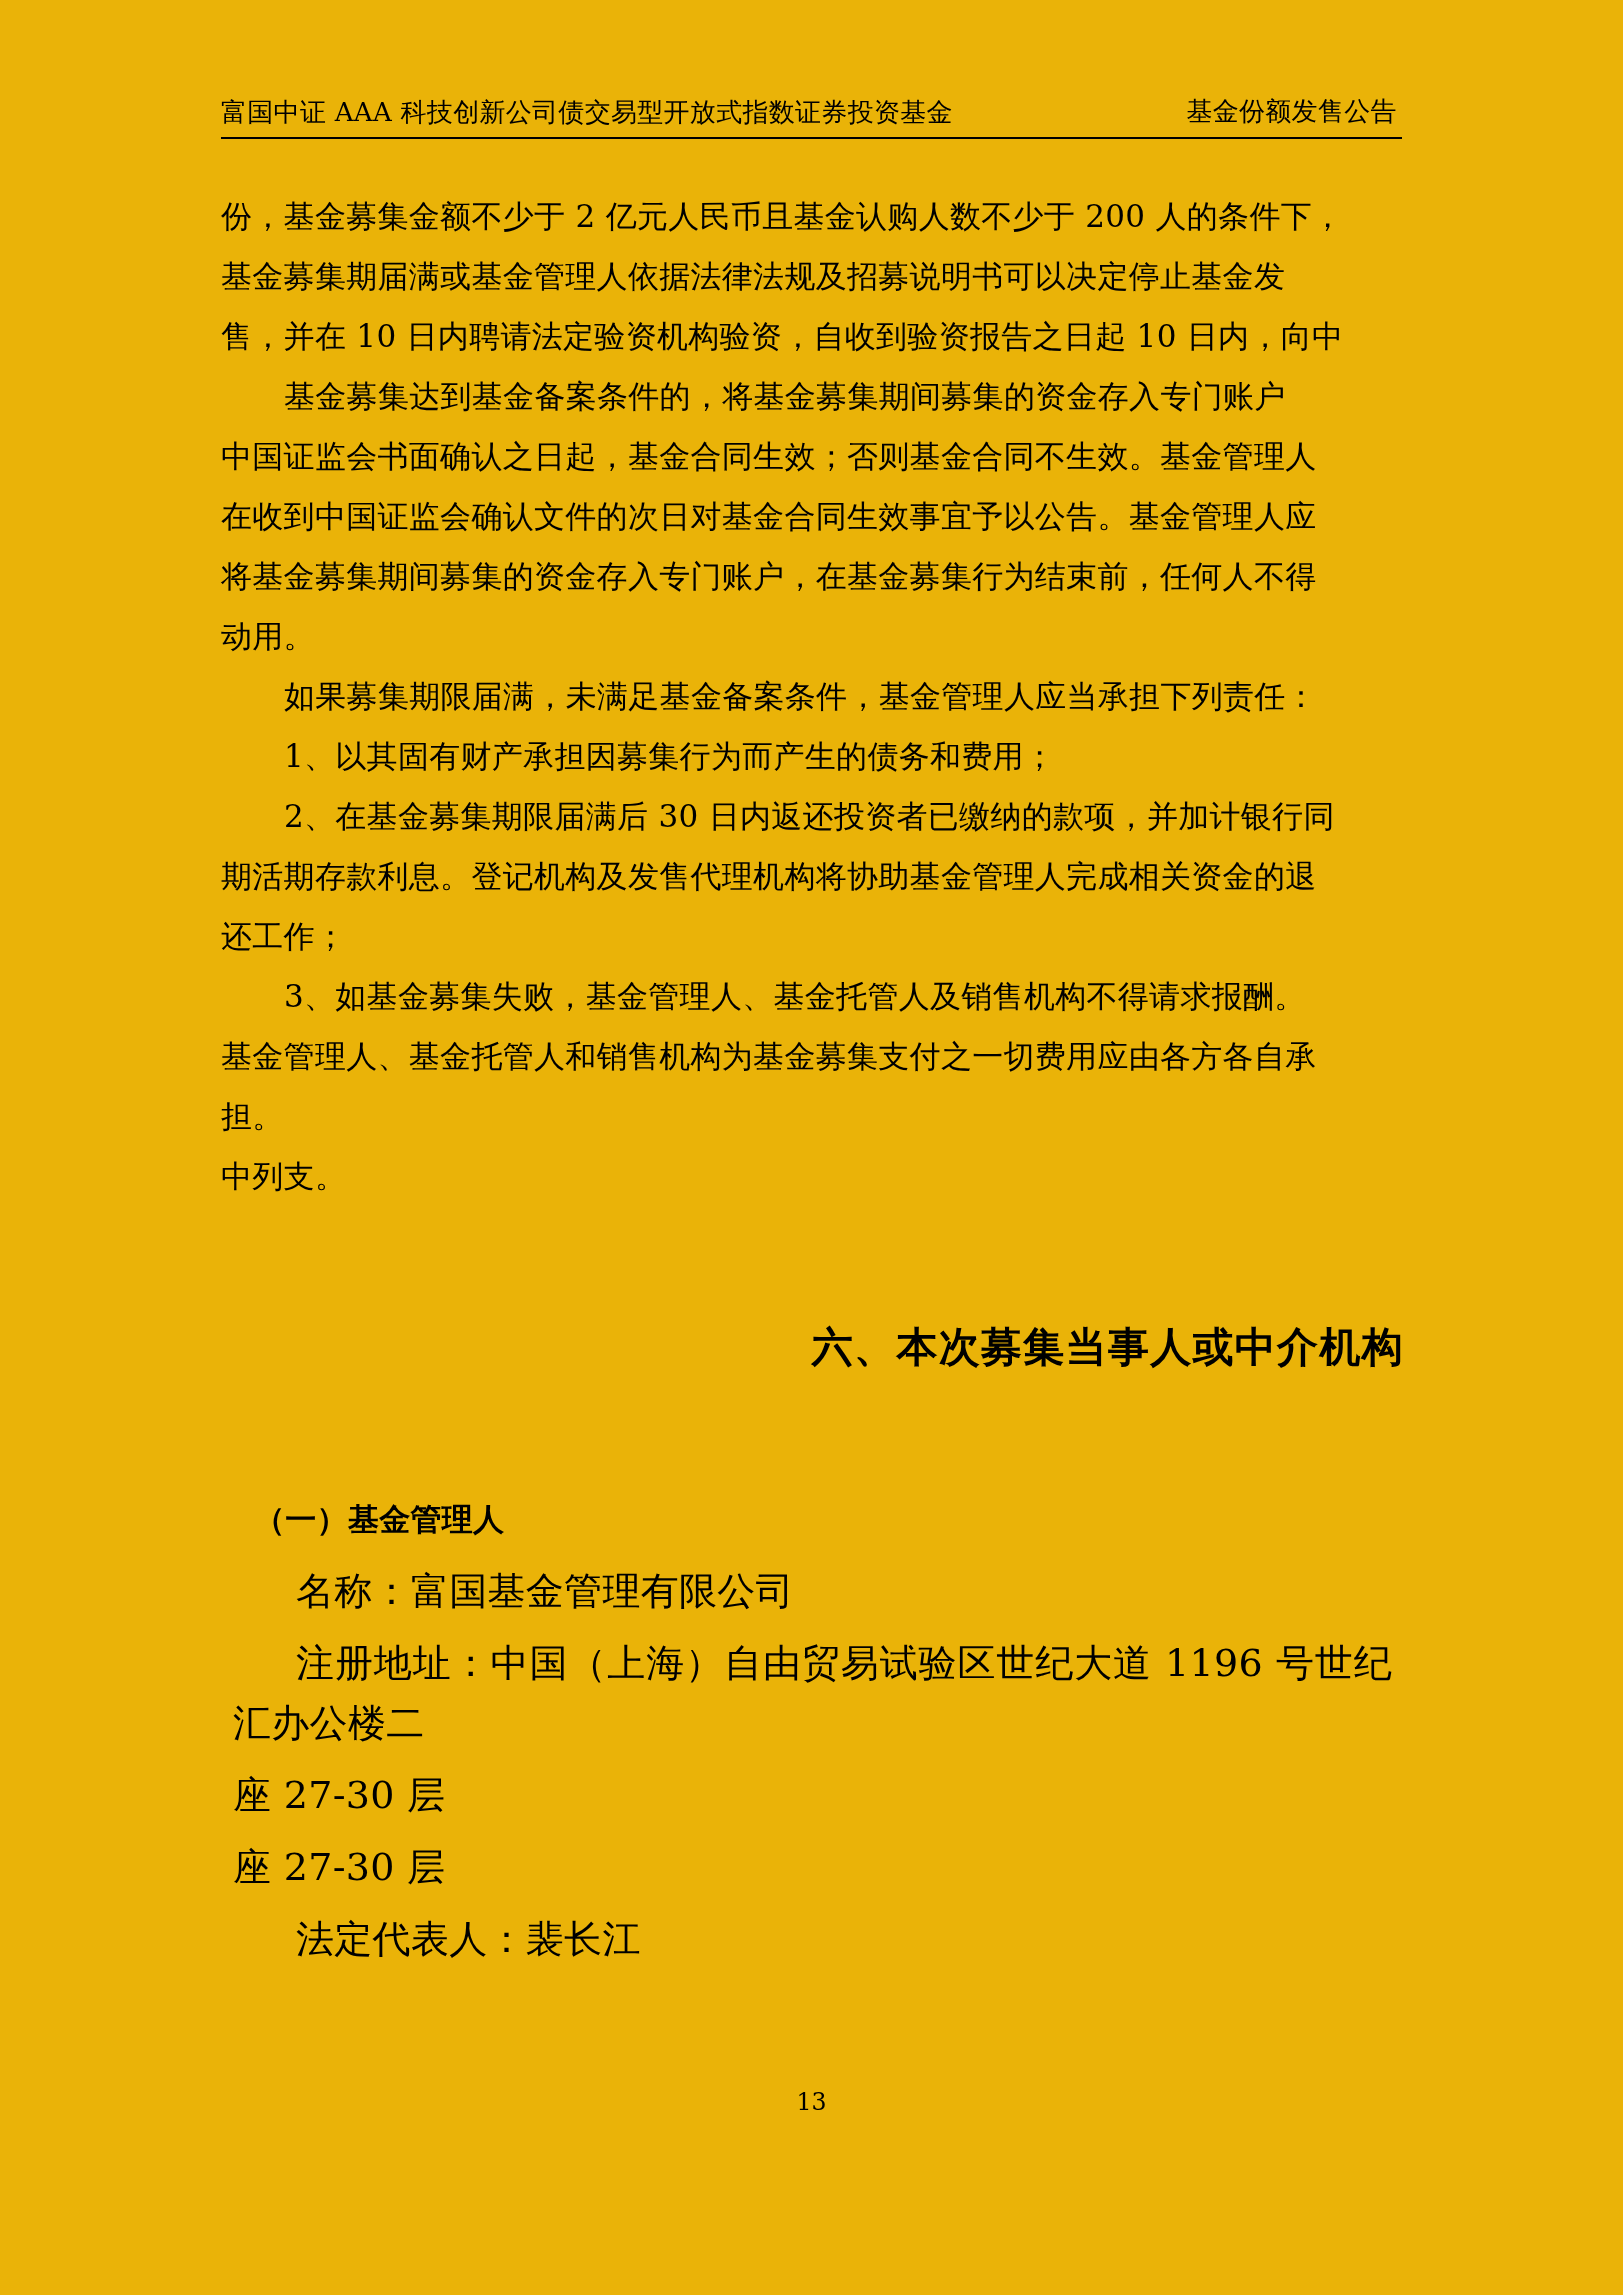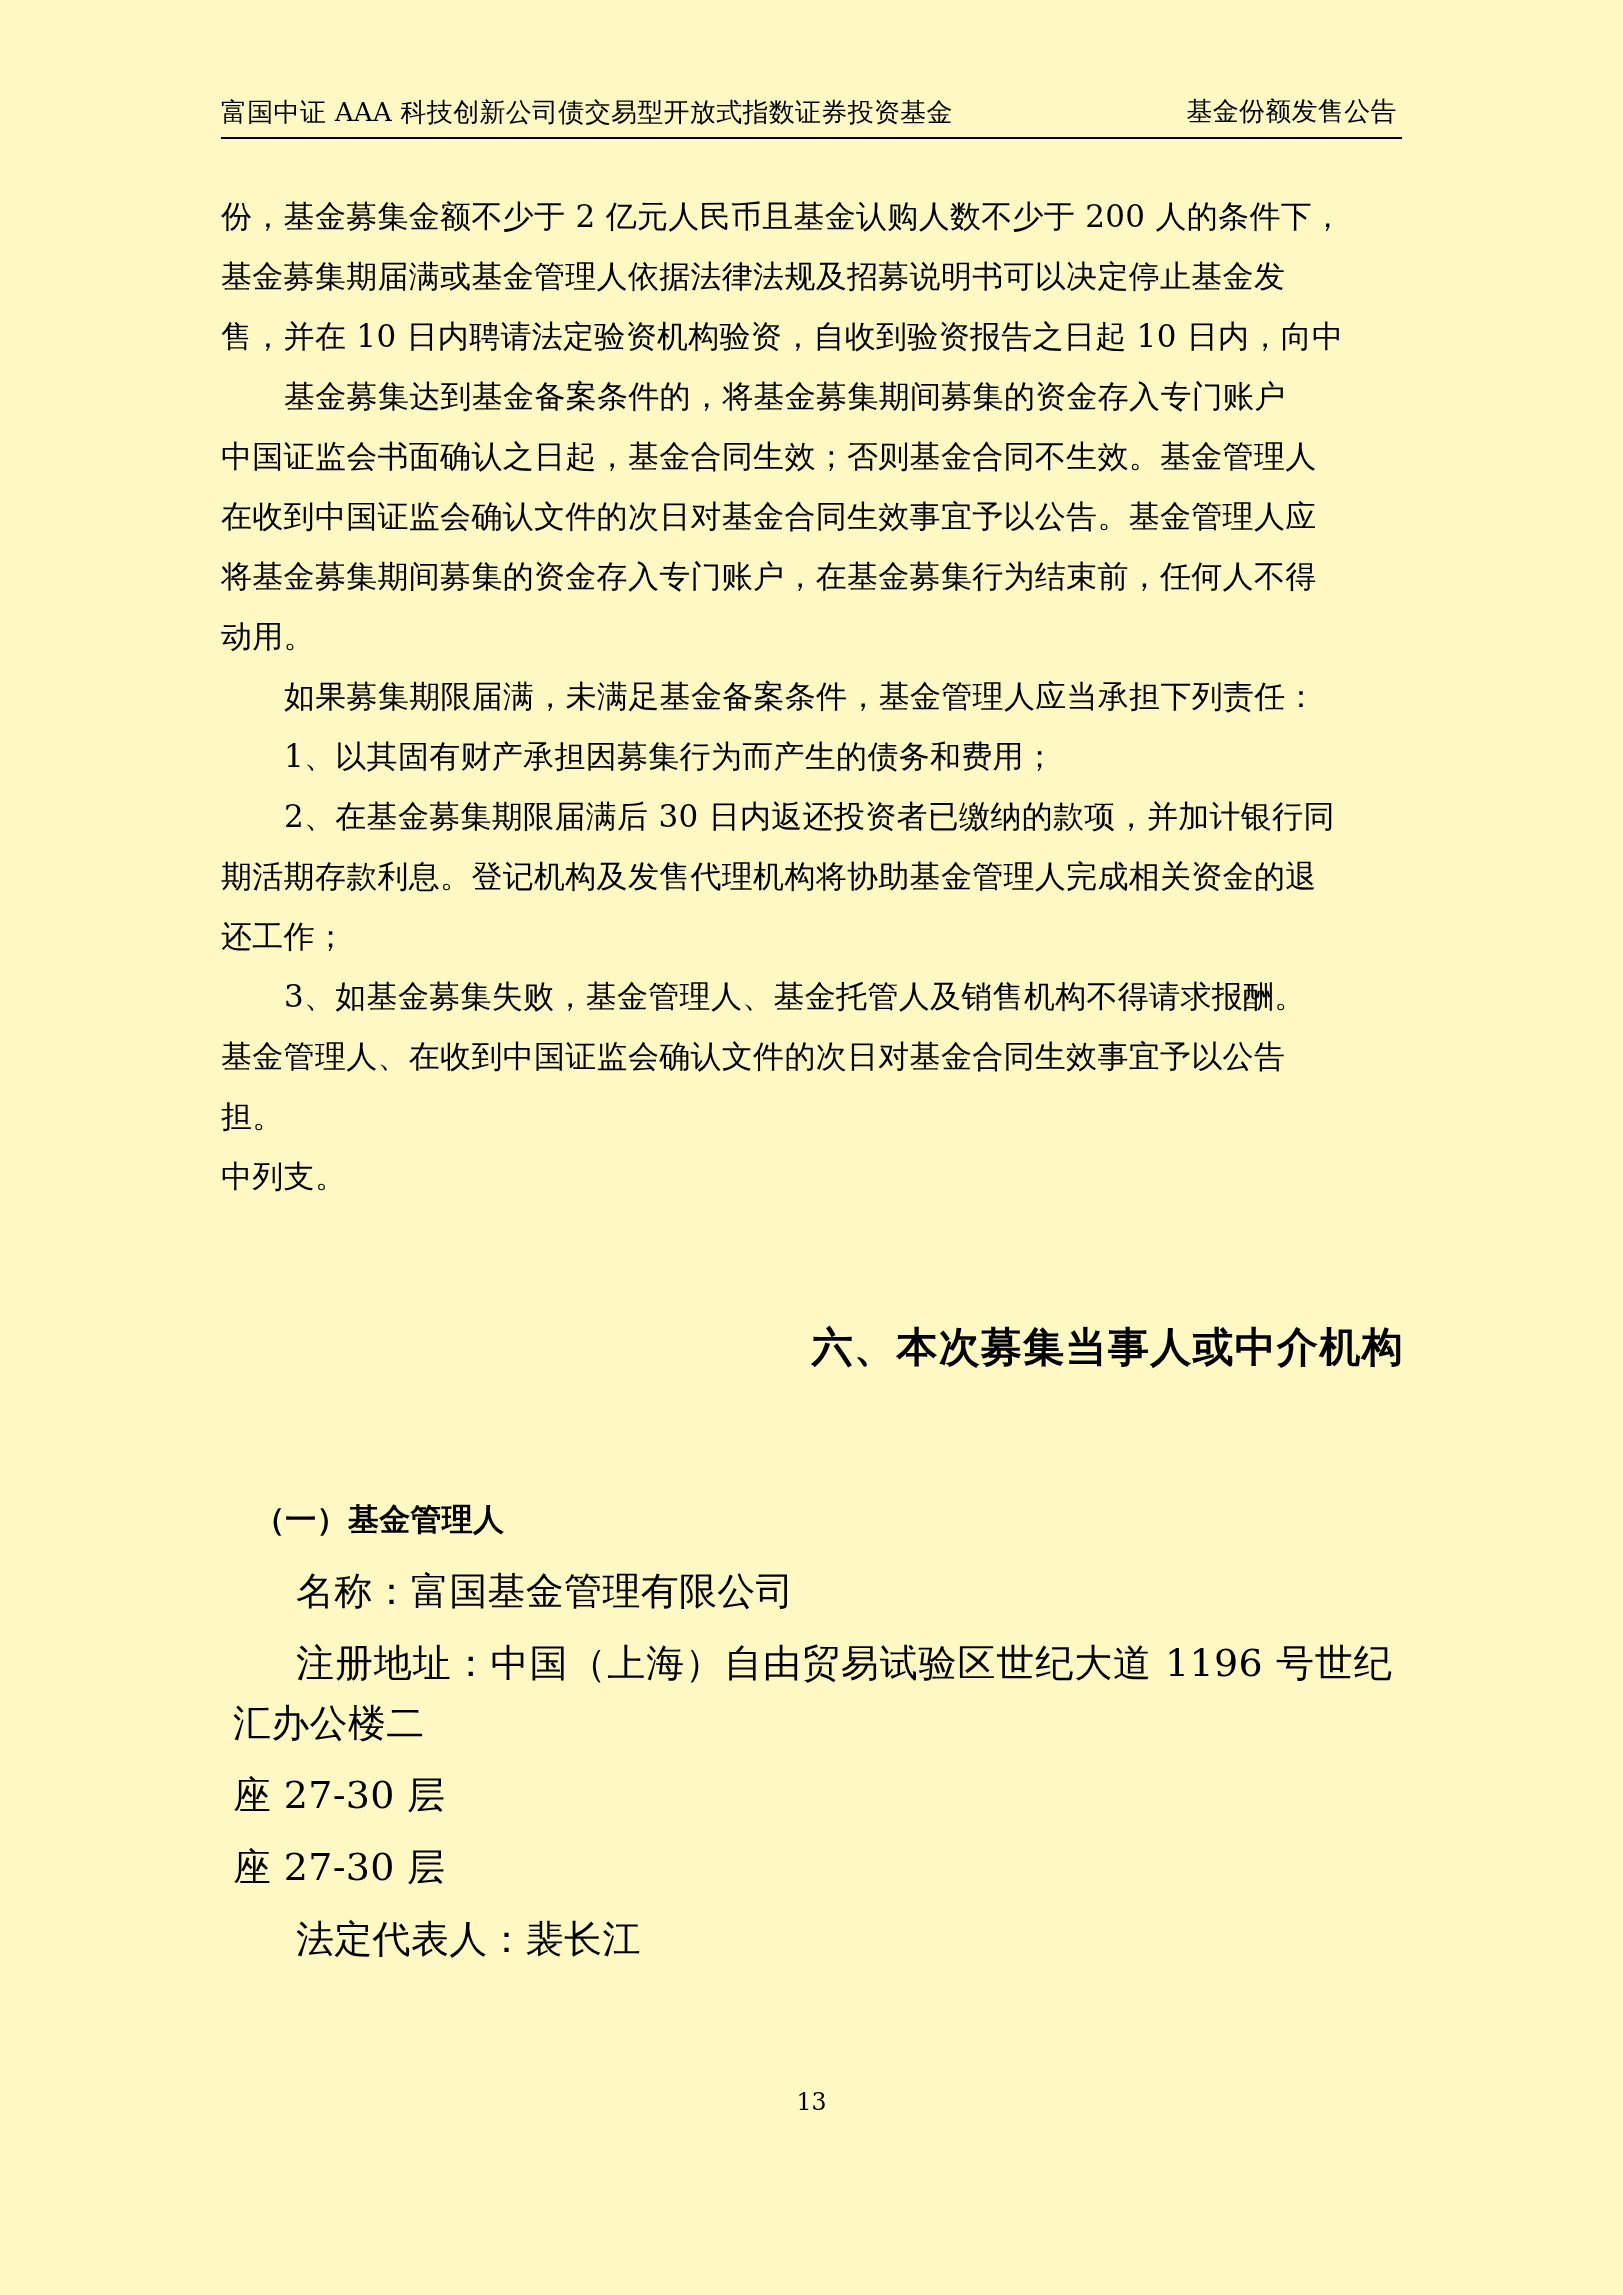--- a/index.html
+++ b/index.html
@@ -4,21 +4,21 @@
 <style>
   html, body {
     margin: 0;
     padding: 0;
     background: #ffffff;
   }
   .page {
     position: relative;
     width: 1623px;
     height: 2295px;
-    background: #fef9c3;
+    background: #eab308;
     box-sizing: border-box;
     font-family: "DejaVu Serif", "Liberation Serif", serif;
     color: #000000;
     overflow: hidden;
   }
 
   
   .page-header {
     position: absolute;
     left: 221px;
@@ -138,21 +138,21 @@
 
     <div class="para indent">如果募集期限届满，未满足基金备案条件，基金管理人应当承担下列责任：</div>
 
     <div class="para indent">1、以其固有财产承担因募集行为而产生的债务和费用；</div>
 
     <div class="para indent">2、在基金募集期限届满后 30 日内返还投资者已缴纳的款项，并加计银行同</div>
     <div class="para cont">期活期存款利息。登记机构及发售代理机构将协助基金管理人完成相关资金的退</div>
     <div class="para cont">还工作；</div>
 
     <div class="para indent">3、如基金募集失败，基金管理人、基金托管人及销售机构不得请求报酬。</div>
-    <div class="para cont">基金管理人、在收到中国证监会确认文件的次日对基金合同生效事宜予以公告</div>
+    <div class="para cont">基金管理人、基金托管人和销售机构为基金募集支付之一切费用应由各方各自承</div>
     <div class="para cont">担。</div>
 
     <div class="para cont">中列支。</div>
 
     <div class="gap-lg"></div>
 
     <div class="section-heading">六、本次募集当事人或中介机构</div>
 
     <div class="gap-lg"></div>
 

